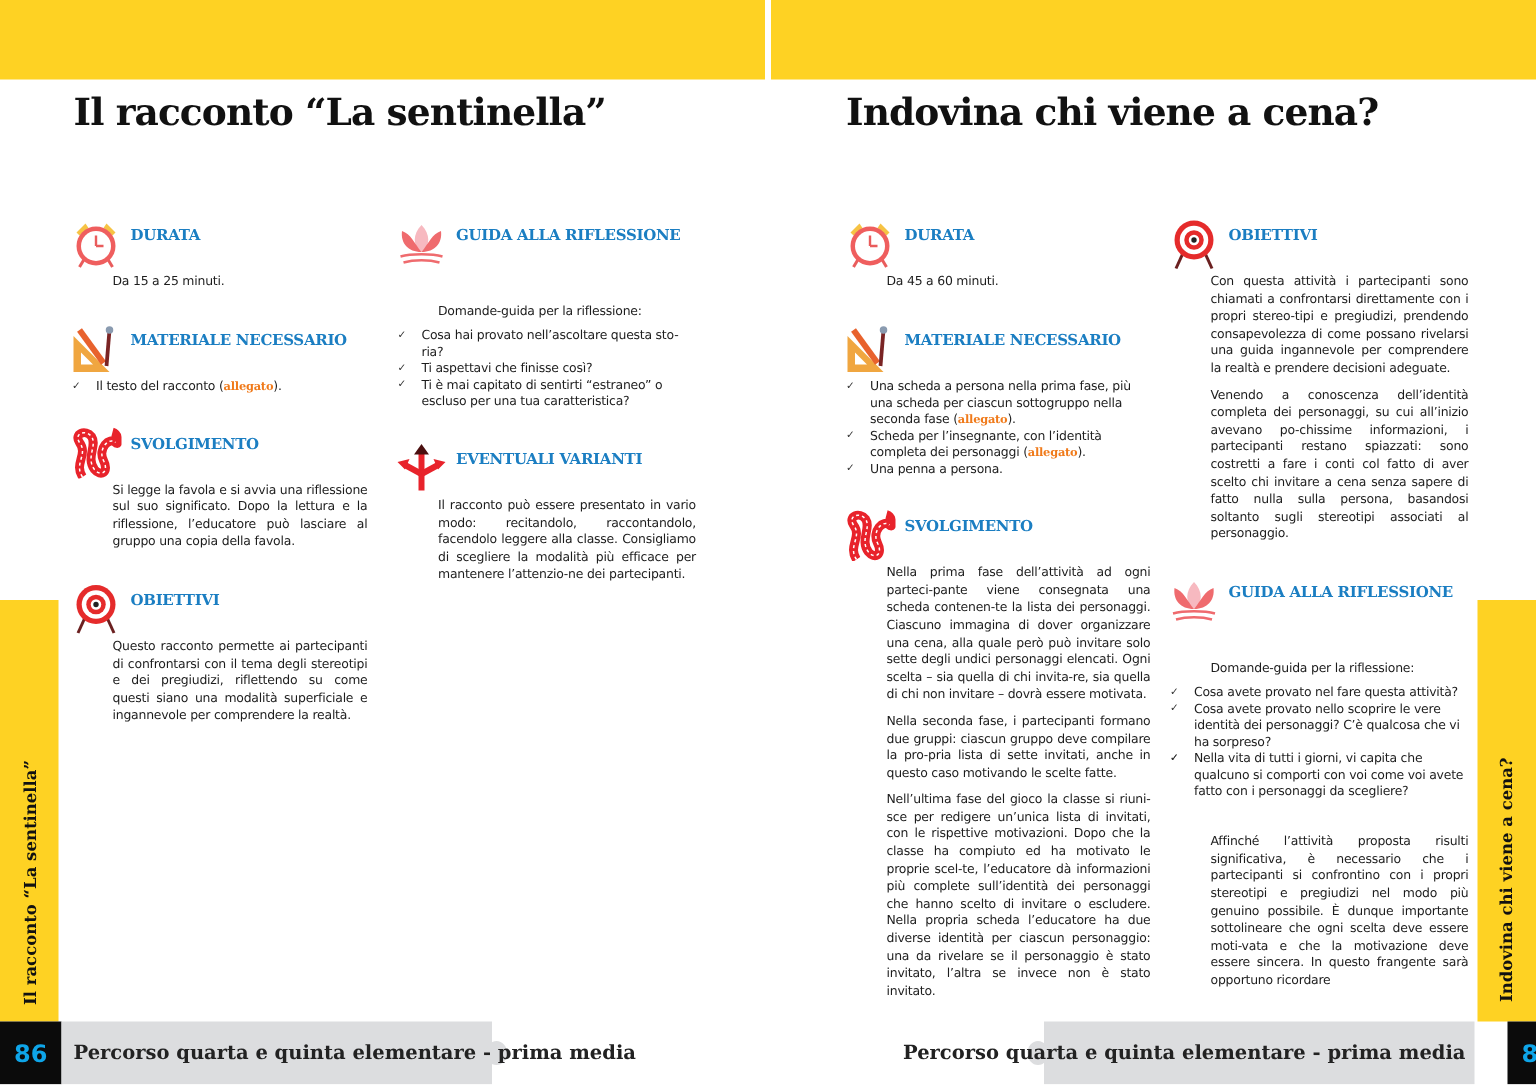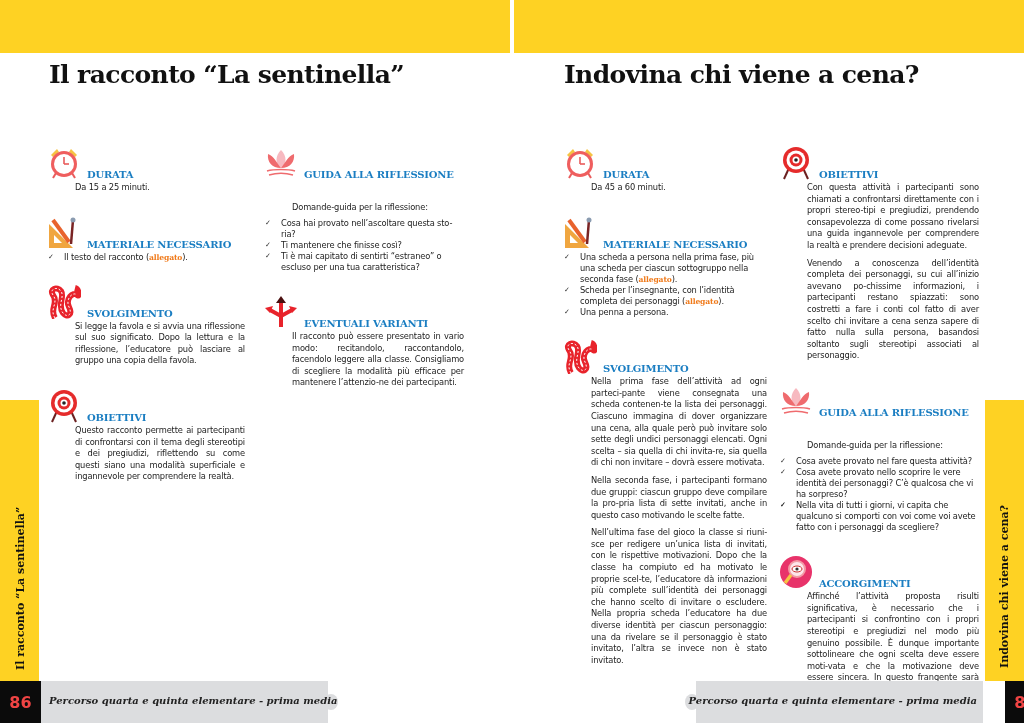--- a/index.html
+++ b/index.html
@@ -12,46 +12,46 @@
 
   .topbar { position: absolute; top: 0; left: 0; width: 510px; height: 53px; background: #fed223; }
   .page.right .topbar { left: 2px; width: 510px; }
 
   .title { position: absolute; top: 60px; font-family: "DejaVu Serif", serif; font-weight: bold; font-size: 25px; letter-spacing: -0.6px; color: #111; white-space: nowrap; }
   .page.left .title { left: 49px; }
   .page.right .title { left: 52px; }
 
   .col { position: absolute; top: 146px; width: 198px; }
   .section { margin-bottom: 22px; }
-  .sec-head { display: flex; align-items: flex-end; height: 34px; margin-bottom: 2px; }
+  .sec-head { display: flex; align-items: flex-start; height: 34px; margin-bottom: 2px; }
   .sec-icon { width: 34px; height: 34px; flex: 0 0 34px; margin-right: 6px; display: flex; align-items: center; justify-content: center; }
   .sec-title { font-family: "DejaVu Serif", serif; font-weight: bold; font-size: 10px; color: #1b7ec2; letter-spacing: -0.2px; margin-top: 6px; }
   .txt { font-size: 8.3px; line-height: 11.6px; text-align: justify; letter-spacing: -0.15px; color: #1d1d1d; padding-left: 28px; }
   .txt + .txt { margin-top: 6px; }
   .txt.intro { margin-bottom: 4px; text-align: left; margin-top: 22px; }
   ul.checks { list-style: none; }
   ul.checks li { position: relative; padding-left: 17px; font-size: 8.3px; line-height: 11.1px; letter-spacing: -0.15px; color: #1d1d1d; }
   ul.checks li .chk { position: absolute; left: 1px; top: 0; font-size: 7px; color: #333; }
   .hl { color: #f07a1a; font-weight: bold; font-family: "DejaVu Serif", serif; font-size: 7.6px; }
 
   .sideband { position: absolute; width: 39px; background: #fed223; }
   .page.left .sideband { left: 0; top: 400px; height: 281px; }
   .page.right .sideband { right: 0; top: 400px; height: 281px; }
   .side-title { position: absolute; white-space: nowrap; font-family: "DejaVu Serif", serif; font-weight: bold; font-size: 11px; color: #111; transform-origin: left top; }
   .page.left .side-title { left: 14px; top: 270px; transform: rotate(-90deg); }
   .page.right .side-title { left: 13px; top: 268px; transform: rotate(-90deg); }
 
   .footer { position: absolute; top: 681px; height: 42px; }
-  .pagenum { position: absolute; top: 0; width: 41px; height: 42px; background: #0b0b0b; color: #ef4444; font-family: "DejaVu Sans", sans-serif; font-weight: bold; font-size: 16px; display: flex; align-items: center; justify-content: center; text-align: right; }
+  .pagenum { position: absolute; top: 0; width: 41px; height: 42px; background: #0b0b0b; color: #0ea5e9; font-family: "DejaVu Sans", sans-serif; font-weight: bold; font-size: 16px; display: flex; align-items: center; justify-content: center; text-align: right; }
   .page.left .pagenum { left: 0; }
   .page.right .pagenum { left: 493px; }
   .footbar { position: absolute; top: 0; height: 42px; background: #dcdddf; }
   .page.left .footbar { left: 41px; width: 287px; }
   .page.right .footbar { left: 184px; width: 287px; }
-  .foottext { position: absolute; top: 14px; font-family: "DejaVu Serif", serif; font-style: italic; font-weight: bold; font-size: 10px; color: #222; white-space: nowrap; }
+  .foottext { position: absolute; top: 14px; font-family: "DejaVu Serif", serif; font-weight: bold; font-size: 13px; color: #222; white-space: nowrap; }
   .page.left .foottext { left: 49px; }
   .page.right .foottext { right: 47px; }
   .tab { position: absolute; width: 14px; height: 16px; background: #dcdddf; border-radius: 50%; top: 13px; }
   .page.left .tab { left: 324px; }
   .page.right .tab { left: 173px; }
 </style>
 </head>
 <body>
 
 <div class="page left">
@@ -138,21 +138,21 @@
               <path d="M30 6 C31 14 26 20 17 20 C22 14 24 8 30 6Z" fill="#ef6b6e"></path>
               <path d="M3 23 C10 21 24 21 31 23" stroke="#ef6b6e" stroke-width="1.6" fill="none"></path>
               <path d="M5 27 C12 25 22 25 29 27" stroke="#ef6b6e" stroke-width="1.6" fill="none"></path>
             </svg>
         </span>
         <span class="sec-title">GUIDA ALLA RIFLESSIONE</span>
       </div>
       <p class="txt intro">Domande-guida per la riflessione:</p>
       <ul class="checks">
         <li><span class="chk">✓</span><span>Cosa hai provato nell’ascoltare questa sto-ria?</span></li>
-        <li><span class="chk">✓</span><span>Ti mantenere che finisse così?</span></li>
+        <li><span class="chk">✓</span><span>Ti aspettavi che finisse così?</span></li>
         <li><span class="chk">✓</span><span>Ti è mai capitato di sentirti “estraneo” o escluso per una tua caratteristica?</span></li>
       </ul>
     </div>
 
     <div class="section">
       <div class="sec-head">
         <span class="sec-icon">
           <svg width="34" height="32" viewBox="0 0 34 32">
               <line x1="17" y1="31" x2="17" y2="6" stroke="#e8232b" stroke-width="4"></line>
               <path d="M17 0 L12 7 L22 7Z" fill="#4a0f0f"></path>
@@ -276,32 +276,20 @@
       <p class="txt intro">Domande-guida per la riflessione:</p>
       <ul class="checks">
         <li><span class="chk">✓</span><span>Cosa avete provato nel fare questa attività?</span></li>
         <li><span class="chk">✓</span><span>Cosa avete provato nello scoprire le vere identità dei personaggi? C’è qualcosa che vi ha sorpreso?</span></li>
         <li><span class="chk">✓</span></li>
         <li><span class="chk">✓</span><span>Nella vita di tutti i giorni, vi capita che qualcuno si comporti con voi come voi avete fatto con i personaggi da scegliere?</span></li>
       </ul>
     </div>
 
     <div class="section">
-      <div class="sec-head">
-        <span class="sec-icon">
-          <svg width="34" height="34" viewBox="0 0 34 34">
-              <circle cx="17" cy="17" r="16" fill="#e8336a"></circle>
-              <circle cx="18" cy="14" r="8" fill="#fde6ea" stroke="#f39aa5" stroke-width="2"></circle>
-              <ellipse cx="18" cy="14" rx="5" ry="3" fill="#fff" stroke="#c33" stroke-width="1"></ellipse>
-              <circle cx="18" cy="14" r="1.6" fill="#333"></circle>
-              <line x1="12" y1="20" x2="6" y2="28" stroke="#f6c344" stroke-width="3.5"></line>
-            </svg>
-        </span>
-        <span class="sec-title">ACCORGIMENTI</span>
-      </div>
       <p class="txt">Affinché l’attività proposta risulti significativa, è necessario che i partecipanti si confrontino con i propri stereotipi e pregiudizi nel modo più genuino possibile. È dunque importante sottolineare che ogni scelta deve essere moti-vata e che la motivazione deve essere sincera. In questo frangente sarà opportuno ricordare</p>
     </div>
   </div>
 
   <div class="sideband">
     <span class="side-title">Indovina chi viene a cena?</span>
   </div>
 
   <div class="footer" style="left:0; width:512px;">
     <div class="tab"></div>

